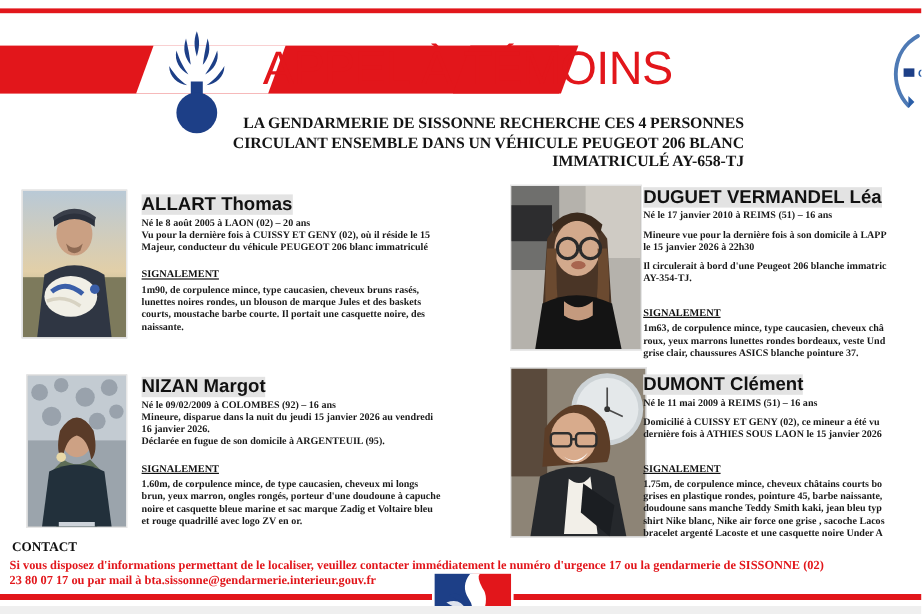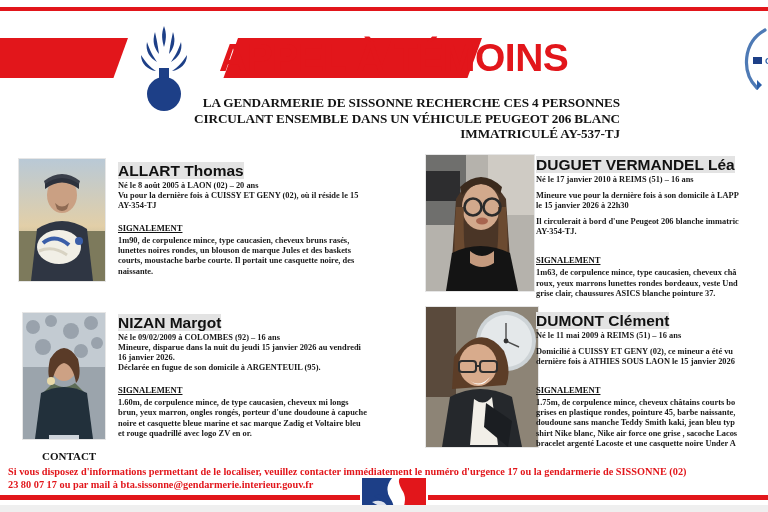--- a/index.html
+++ b/index.html
@@ -18,21 +18,21 @@
   .band-red-notch{position:absolute;left:392px;top:38px;width:90px;height:40px;
      background:#e2161b;transform:skewX(-20deg);transform-origin:left top;}
   .band-white-slice{position:absolute;left:128px;top:38px;width:110px;height:40px;background:#fff;
      transform:skewX(-20deg);transform-origin:left top;}
 
   .flame{position:absolute;left:133px;top:24px;width:62px;height:88px;}
 
   .appeal-title{
     position:absolute;left:219px;top:34px;
     font-family:"Liberation Sans", sans-serif;
-    font-weight:bold;font-size:39px;letter-spacing:-0.5px;
+    font-weight:normal;font-size:39px;letter-spacing:-0.5px;
     color:#e2161b;line-height:48px;white-space:nowrap;
   }
   .subtitle{
     position:absolute;left:190px;top:95px;width:430px;
     text-align:right;color:#141414;
     font-family:"Liberation Serif", serif;
     font-weight:bold;font-size:13.2px;line-height:15.5px;
     letter-spacing:-0.1px;
   }
   .gend-logo{position:absolute;left:735px;top:28px;width:50px;height:66px;}
@@ -59,21 +59,21 @@
     font-family:"Liberation Serif", serif;
     font-weight:bold;font-size:8.6px;color:#111;
     display:inline-block;margin-top:12px;
   }
   .sig.u{text-decoration:underline;}
 
   
   .contact-label{
     position:absolute;left:10px;top:450px;
     font-family:"Liberation Serif", serif;
-    font-weight:bold;font-size:11px;color:#111;margin-left:32px;
+    font-weight:bold;font-size:11px;color:#111;
   }
   .contact-line1{
     position:absolute;left:8px;top:466px;width:772px;
     font-family:"Liberation Serif", serif;
     font-weight:bold;font-size:10.3px;color:#e2161b;
     white-space:nowrap;line-height:12px;
   }
   .contact-line2{
     position:absolute;left:8px;top:479px;
     font-family:"Liberation Serif", serif;
@@ -110,21 +110,21 @@
         </g>
         <circle cx="31" cy="70" r="17" fill="#1d3f87"></circle>
       </svg>
     </div>
 
     <div class="appeal-title">APPEL À TÉMOINS</div>
 
     <div class="subtitle">
       <div>LA GENDARMERIE DE SISSONNE RECHERCHE CES 4 PERSONNES</div>
       <div>CIRCULANT ENSEMBLE DANS UN VÉHICULE PEUGEOT 206 BLANC</div>
-      <div>IMMATRICULÉ AY-537-TJ</div>
+      <div>IMMATRICULÉ AY-658-TJ</div>
     </div>
 
     <div class="gend-logo">
       <svg viewBox="0 0 50 66" xmlns="http://www.w3.org/2000/svg">
         <path d="M30 2 C8 14 6 44 22 60" stroke="#4e7ab5" stroke-width="3.2" fill="none" stroke-linecap="round"></path>
         <path d="M22 52 l0 10 l5 -5 z" fill="#2a5ea8"></path>
         <rect x="18" y="29" width="9" height="7" fill="#1d3f87"></rect>
         <text x="30" y="36" font-family="Liberation Sans, sans-serif" font-size="9" font-weight="bold" fill="#2a5ea8">Ge</text>
       </svg>
     </div>
@@ -153,21 +153,21 @@
         <path d="M20 92 q14 -6 28 4" stroke="#d8d3c3" stroke-width="3" fill="none"></path>
         <circle cx="60" cy="82" r="4" fill="#3a5ea8"></circle>
       </svg>
     </div>
 
     <div style="position:absolute;left:118px;top:12px;width:278px;">
       <span class="pname">ALLART Thomas</span>
       <div class="pbody">
         <p>Né le 8 août 2005 à LAON (02) – 20 ans</p>
         <p>Vu pour la dernière fois à CUISSY ET GENY (02), où il réside  le 15</p>
-        <p>AY-354-TJ</p>
+        <p>Majeur, conducteur du véhicule PEUGEOT 206 blanc immatriculé</p>
       </div>
       <span class="sig u">SIGNALEMENT</span>
       <div class="pbody">
         <p>1m90, de  corpulence mince, type caucasien, cheveux bruns rasés,</p>
         <p>lunettes noires rondes, un blouson de marque Jules et des baskets</p>
         <p>courts, moustache barbe courte. Il portait une casquette noire, des</p>
         <p>naissante.</p>
       </div>
     </div>
   </div>

